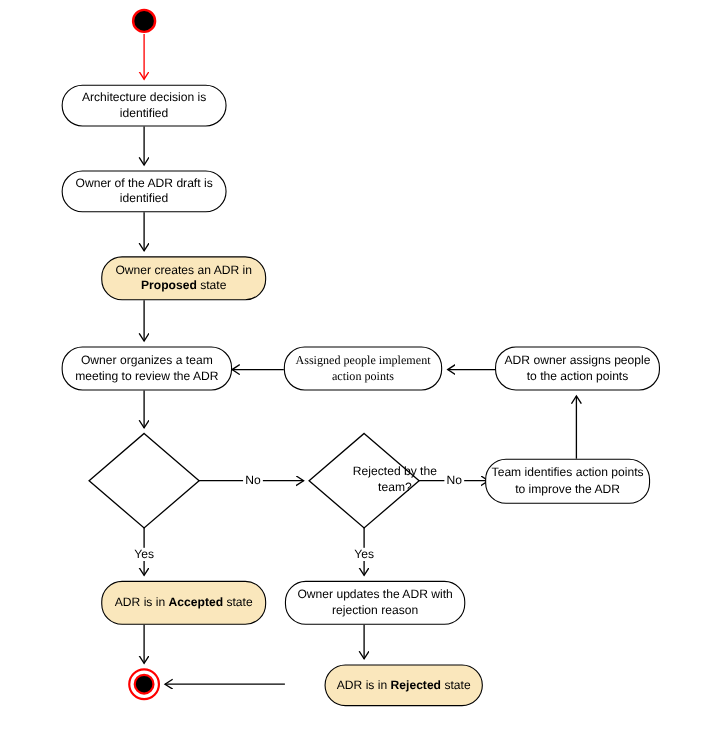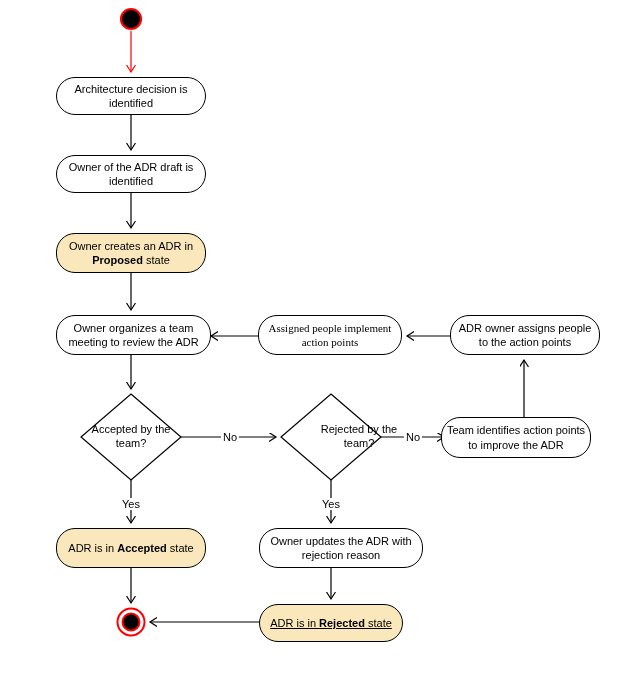--- a/index.html
+++ b/index.html
@@ -24,21 +24,21 @@
     background: #ffffff;
     color: #000000;
     font-size: 11px;
     line-height: 1.3;
     display: flex;
     align-items: center;
     justify-content: center;
     text-align: center;
     padding: 2px 3px;
   }
-  .node.state { background: #FAE7BC; }
+  .node.state { background: #FAE7BC; margin-left: 36px; }
   .diamond-label {
     position: absolute;
     width: 84px;
     text-align: center;
     font-size: 11px;
     line-height: 1.25;
     color: #000000;
   }
   .edge-label {
     position: absolute;
@@ -134,25 +134,24 @@
   </div>
 
   <div class="node state" style="left:56px; top:528px; width:150px; height:40px;">
     <span><span>ADR is in </span><b>Accepted</b><span> state</span></span>
   </div>
 
   <div class="node" style="left:259px; top:528px; width:164px; height:40px;">
     <span>Owner updates the ADR with rejection reason</span>
   </div>
 
-  <div class="node state" style="left:259px; top:604px; width:144px; height:38px;text-decoration:underline;">
+  <div class="node state" style="left:259px; top:604px; width:144px; height:38px;">
     <span><span>ADR is in </span><b>Rejected</b><span> state</span></span>
   </div>
 
-  <div class="diamond-label" style="left:89px; top:423px;">Accepted by the team?</div>
   <div class="diamond-label" style="left:289px; top:423px;margin-left:28px;">Rejected by the team?</div>
 
   <div class="edge-label" style="left:230px; top:437px;">No</div>
   <div class="edge-label" style="left:413px; top:437px;">No</div>
   <div class="edge-label" style="left:131px; top:504px;">Yes</div>
   <div class="edge-label" style="left:331px; top:504px;">Yes</div>
 
 </div>
 
 </body></html>

